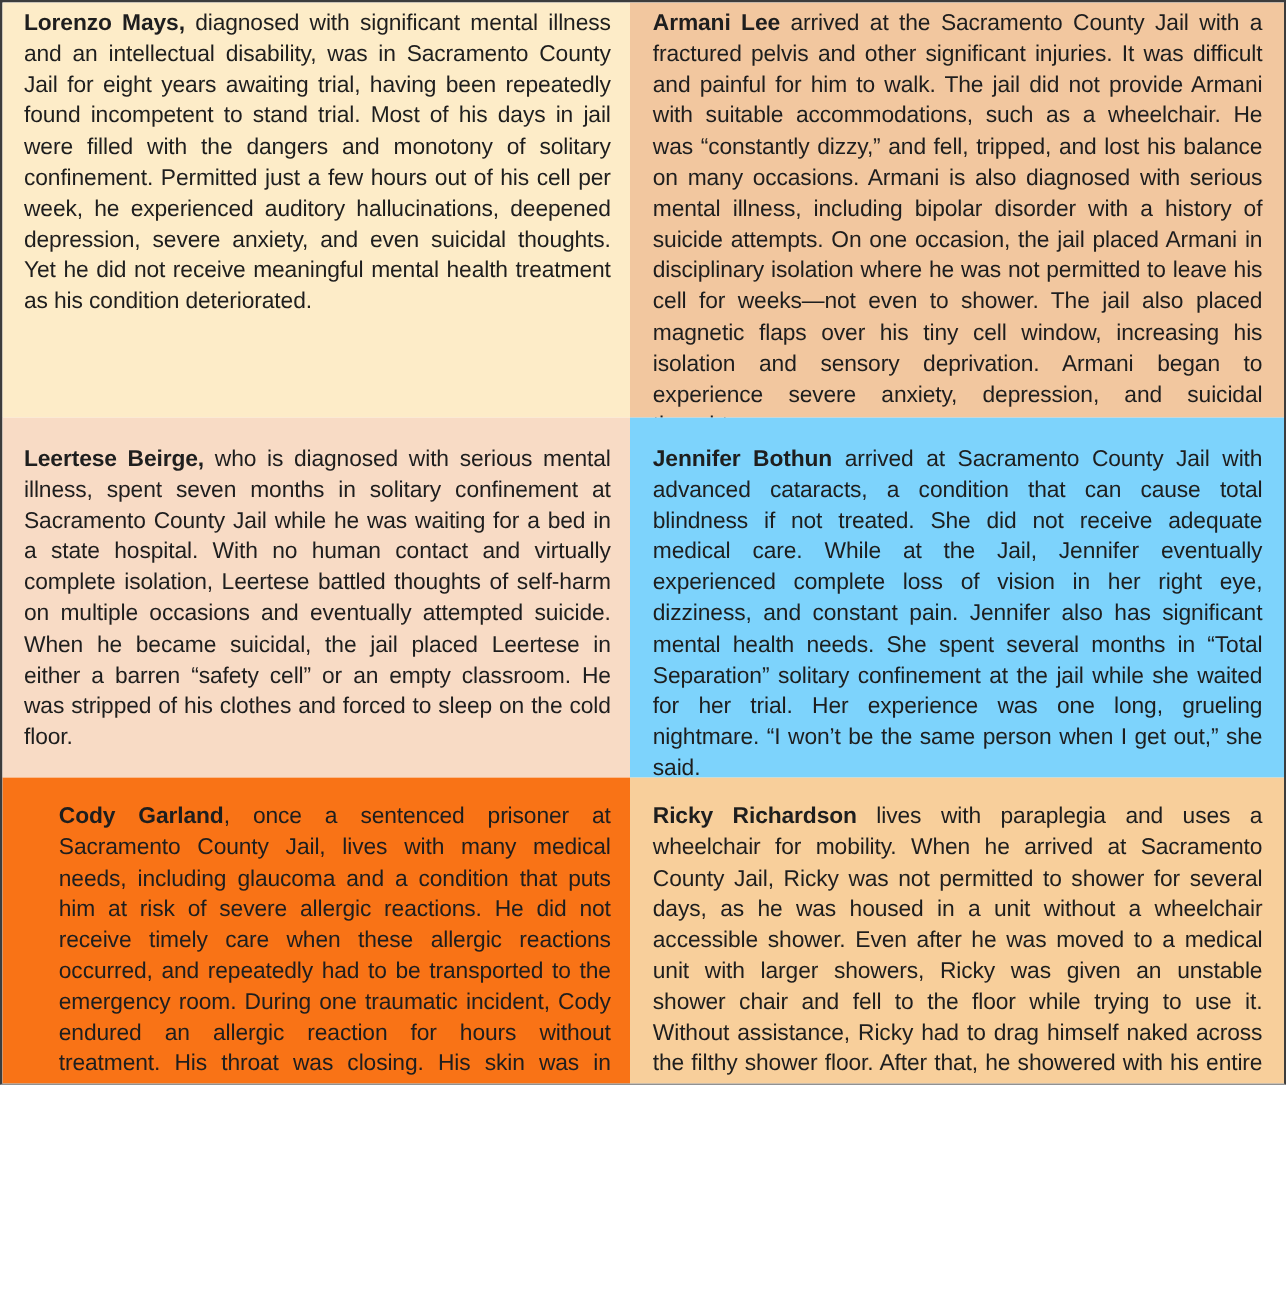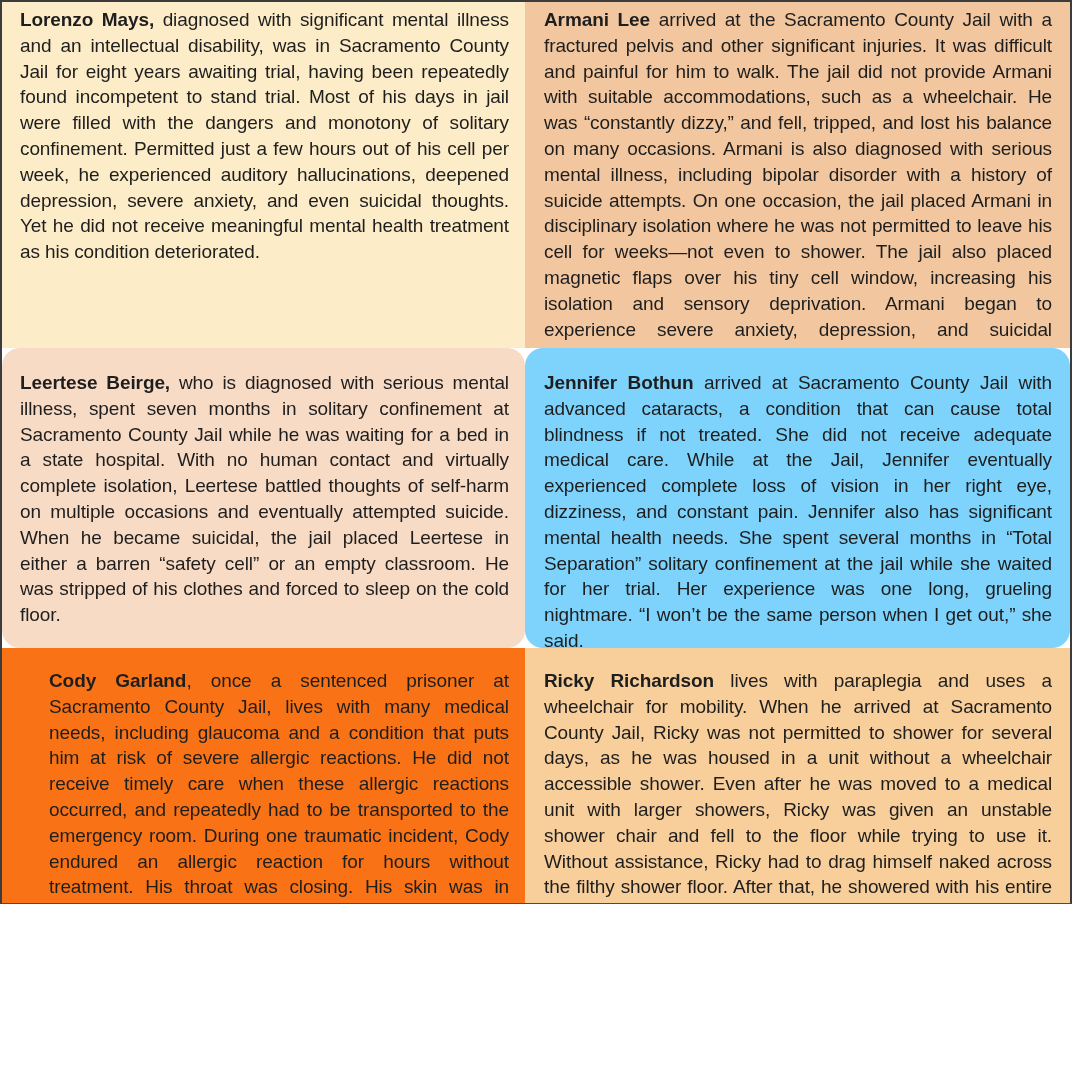--- a/index.html
+++ b/index.html
@@ -32,21 +32,21 @@
     font-size: 19px;
     line-height: 25.8px;
     text-align: justify;
     letter-spacing: -0.1px;
   }
   .panel p strong {
     font-weight: 700;
   }
   
   .r1 { padding: 5px 16px 0 18px; }
-  .r2 { padding: 22px 16px 0 18px; border-radius: 18px; }
+  .r2 { padding: 22px 16px 0 18px; }
   .r3 { padding: 20px 16px 0 18px; }
   .col-right.r1 { padding: 5px 18px 0 19px; }
   .col-right.r2 { padding: 22px 18px 0 19px; }
   .col-right.r3 { padding: 20px 18px 0 19px; }
 </style>
 </head>
 <body>
 
 <div class="page">
 

